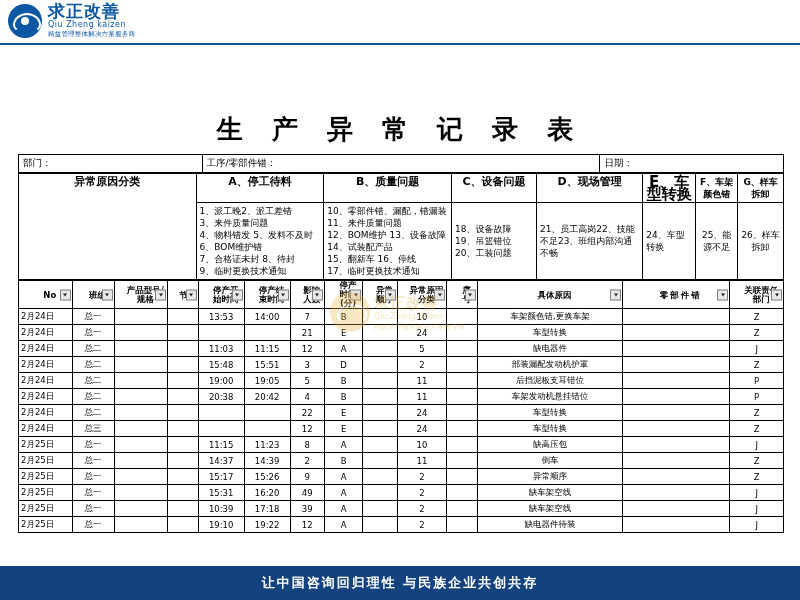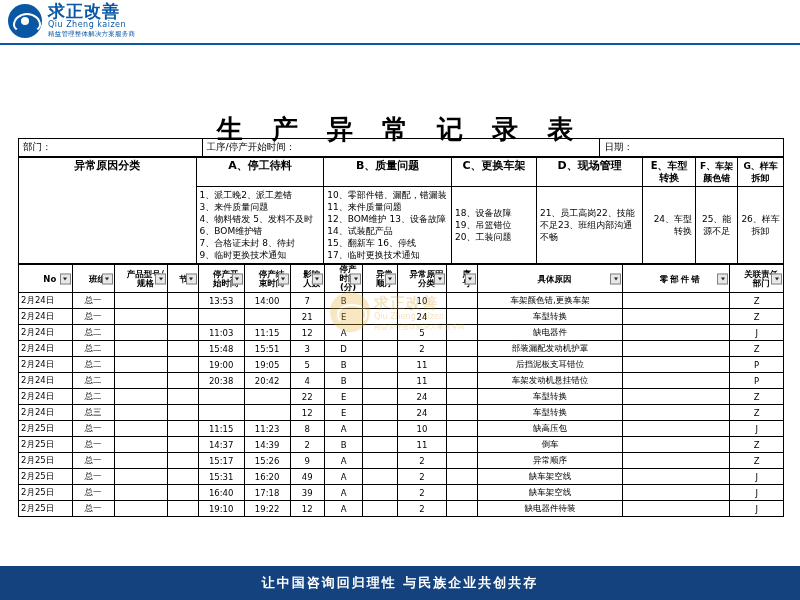--- a/index.html
+++ b/index.html
@@ -106,21 +106,21 @@
   .wm-t3{position:absolute;left:44px;top:36px;font-size:7px;color:#d8a62e;}
   
   .footer{
     position:absolute;left:0;bottom:0;width:800px;height:34px;background:#14427e;
     display:flex;align-items:center;justify-content:center;
   }
   .footer-text{
     color:#ffffff;font-size:13px;font-weight:bold;letter-spacing:2px;
   }
   .clip{
-    position:absolute;left:18px;top:138px;width:768px;height:398px;overflow:hidden;
+    position:absolute;left:18px;top:154px;width:768px;height:398px;overflow:hidden;
   }
 </style>
 </head>
 <body>
 
 <div class="logo-bar">
   <div class="logo-wrap">
     <div class="logo-mark"></div>
     <div>
       <div class="logo-text-cn">求正改善</div>
@@ -133,56 +133,56 @@
 
 <div class="doc-title">生 产 异 常 记 录 表</div>
 
 <div class="clip">
 <div class="sheet" style="position:static;">
 
   <table class="info-tbl">
     <tbody>
           <tr>
       <td style="width:24%;">部门：</td>
-      <td style="width:52%;">工序/停产开始时间：</td>
+      <td style="width:52%;">工序/零部件错：</td>
       <td style="width:24%;">日期：</td>
     </tr>
   </tbody>
       </table>
 
   <table class="cat-tbl">
     <tbody>
           <tr>
       <td rowspan="2" class="cat-label" style="width:24%;">异常原因分类</td>
       <td class="cat-head" style="width:17%;">A、停工待料</td>
       <td class="cat-head red" style="width:17%;">B、质量问题</td>
-      <td class="cat-head" style="width:11%;">C、更换车架</td>
+      <td class="cat-head" style="width:11%;">C、设备问题</td>
       <td class="cat-head" style="width:14%;">D、现场管理</td>
-      <td class="cat-head" style="width:6.5%;font-size:10px;">E、车型转换</td>
+      <td class="cat-head" style="width:6.5%;font-size:15px;">E、车型转换</td>
       <td class="cat-head" style="width:5%;font-size:9px;">F、车架颜色错</td>
       <td class="cat-head" style="width:5.5%;font-size:9px;">G、样车拆卸</td>
     </tr>
     <tr>
       <td style="height:72px;white-space:pre-line;margin-top:21px;">1、派工晚2、派工差错
 3、来件质量问题
 4、物料错发   5、发料不及时
 6、BOM维护错
 7、合格证未封    8、待封
 9、临时更换技术通知</td>
       <td class="red" style="white-space:pre-line;">10、零部件错、漏配，错漏装
 11、来件质量问题
 12、BOM维护    13、设备故障
 14、试装配产品
 15、翻新车    16、停线
 17、临时更换技术通知</td>
       <td style="white-space:pre-line;vertical-align:middle;">18、设备故障
 19、吊篮错位
 20、工装问题</td>
       <td style="vertical-align:middle;">21、员工高岗22、技能不足23、班组内部沟通不畅</td>
-      <td style="vertical-align:middle;text-align:right;">24、车型转换</td>
+      <td style="vertical-align:middle;text-align:left;">24、车型转换</td>
       <td style="vertical-align:middle;text-align:center;">25、能源不足</td>
       <td style="vertical-align:middle;text-align:center;">26、样车拆卸</td>
     </tr>
   </tbody>
       </table>
 
   <table class="data-tbl">
     <colgroup>
       <col style="width:7.0%">
           <col style="width:5.5%">
@@ -436,21 +436,21 @@
             <td class="c"></td>
             <td class="c">缺车架空线</td>
             <td class="c"></td>
             <td class="c">J</td>
           </tr>
           <tr>
             <td class="l">2月25日</td>
             <td class="c">总一</td>
             <td class="c"></td>
             <td class="c"></td>
-            <td class="c">16:40</td>
+            <td class="c">10:39</td>
             <td class="c">17:18</td>
             <td class="c">39</td>
             <td class="c">A</td>
             <td class="c"></td>
             <td class="c">2</td>
             <td class="c"></td>
             <td class="c">缺车架空线</td>
             <td class="c"></td>
             <td class="c">J</td>
           </tr>

